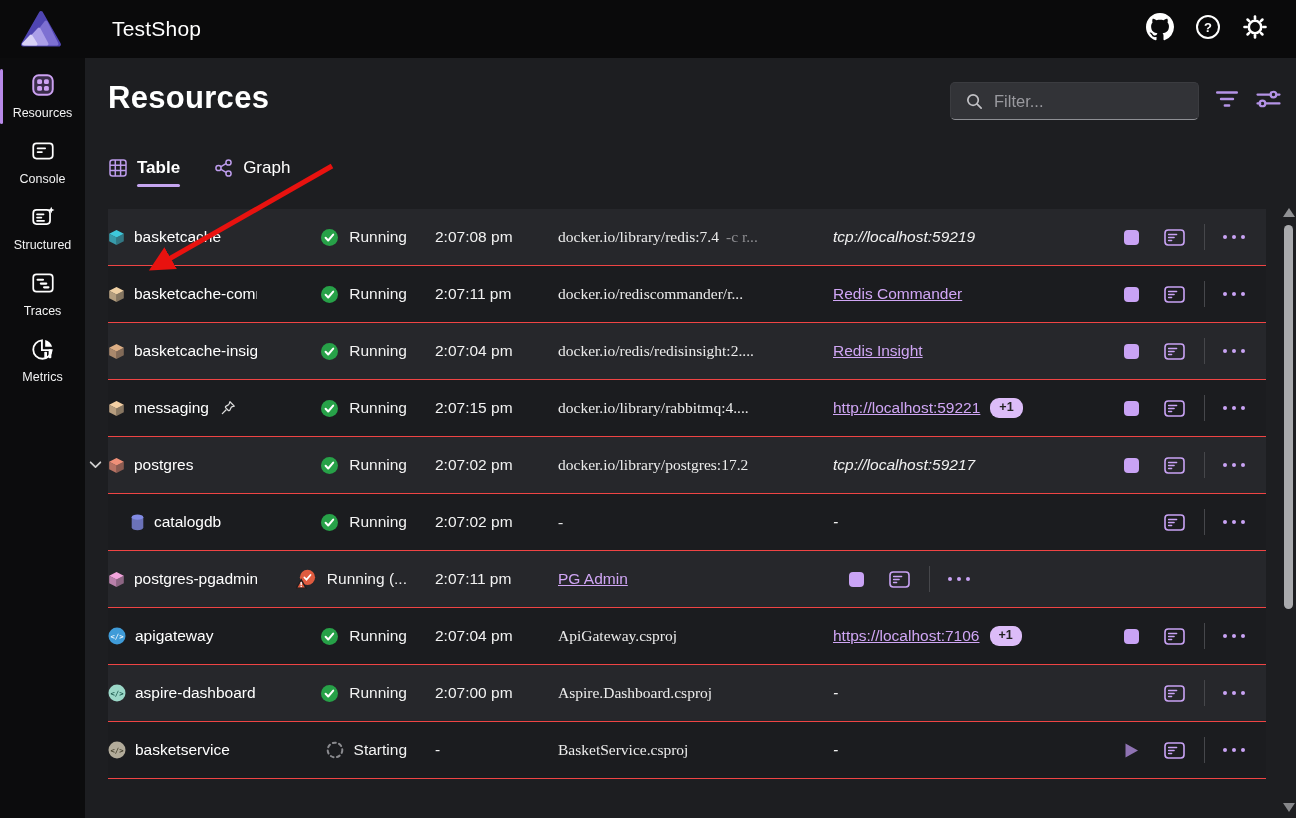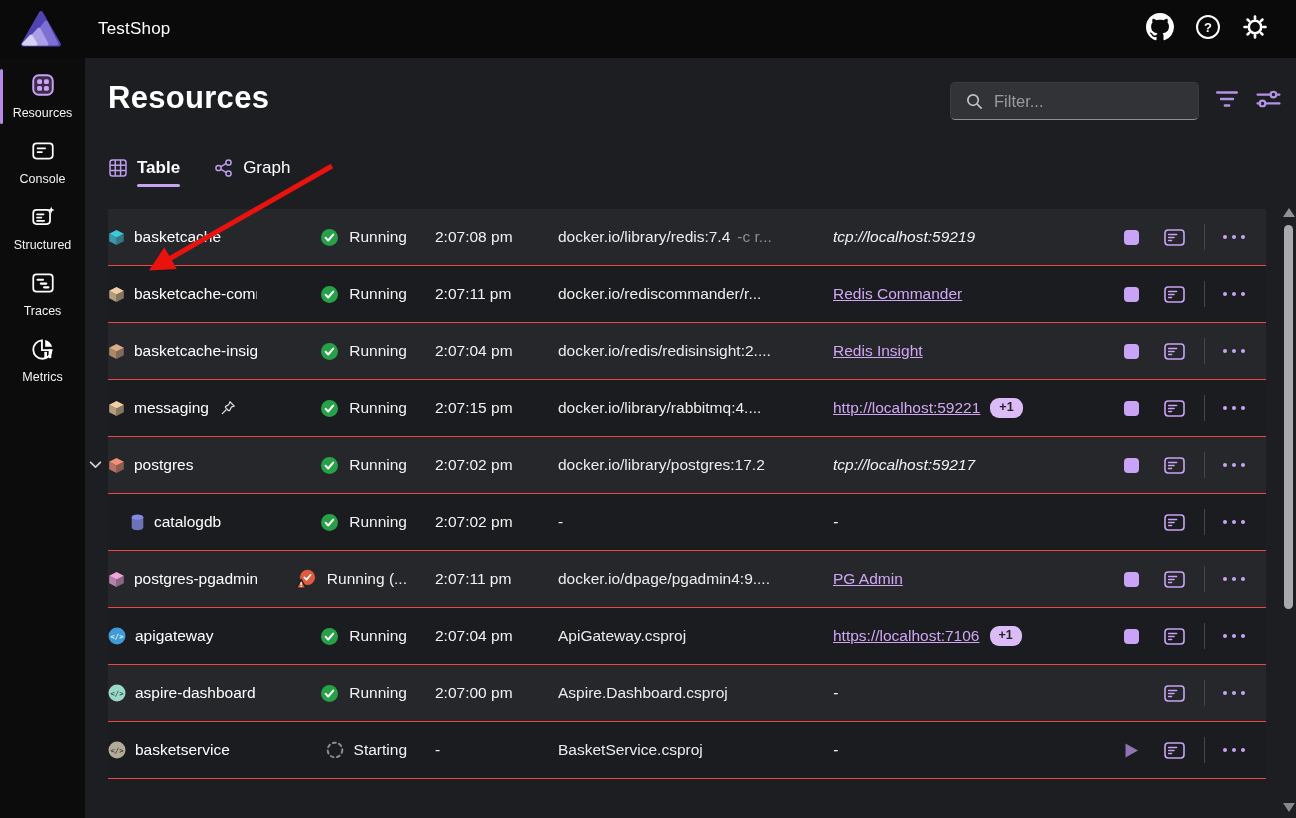--- a/index.html
+++ b/index.html
@@ -4,21 +4,21 @@
 <style>
   * { margin:0; padding:0; box-sizing:border-box; }
   html,body { width:1296px; height:818px; }
   body {
     position:relative; background:#000; overflow:hidden;
     font-family:"Liberation Sans", sans-serif; color:#fff;
   }
   
   .topbar { position:absolute; top:0; left:0; right:0; height:58px; background:#0a0a0b; display:flex; align-items:center; z-index:5; }
   .logo { margin-left:20px; display:flex; }
-  .app-title { margin-left:36px; font-size:17px; font-weight:400; color:#fff; letter-spacing:.2px; }
+  .app-title { margin-left:50px; font-size:21px; font-weight:400; color:#fff; letter-spacing:.2px; }
   .topbar-right { margin-left:auto; display:flex; align-items:center; gap:21px; margin-right:28px; }
   .tb-icon { display:block; cursor:pointer; }
   
   .sidebar { position:absolute; top:58px; left:0; bottom:0; width:85px; background:#0c0c0d; display:flex; flex-direction:column; padding-top:6px; z-index:4; }
   .side-item { position:relative; display:flex; flex-direction:column; align-items:center; gap:4px; padding:8px 0 10px; cursor:pointer; }
   .side-item svg { width:26px; height:26px; }
   .side-label { font-size:12.5px; color:#f2f2f2; }
   .side-item.active::before { content:""; position:absolute; left:0; top:5px; bottom:6px; width:3px; border-radius:2px; background:#B88AE8; }
   
   .main { position:absolute; left:85px; top:58px; right:0; bottom:0; background:#1D1E21; padding:22px 0 0 23px; overflow:hidden; }
@@ -51,21 +51,21 @@
   .cell { padding-left:28px; display:flex; align-items:center; font-size:15.5px; height:100%; }
   .cell.c0 { padding-left:0; overflow:hidden; white-space:nowrap; gap:9px; }
   .name-cell.indent { padding-left:22px; }
   .rname { font-size:15.5px; color:#fff; white-space:nowrap; }
   .res-icon { flex:0 0 auto; display:flex; }
   .pin { flex:0 0 auto; display:flex; margin-left:2px; cursor:pointer; }
   .chevron { position:absolute; left:-19px; top:50%; transform:translateY(-50%); cursor:pointer; display:flex; }
   .state-cell { gap:10px;justify-content:flex-end; }
   .state-icon { display:flex; flex:0 0 auto; }
   .state-label, .time-cell { color:#f2f2f2; }
-  .src-cell { overflow:hidden; white-space:nowrap; }
+  .src-cell { overflow:hidden; white-space:nowrap;font-family:Liberation Serif, serif; }
   .src { color:#ececec; }
   .src-extra { color:#8e8e92; margin-left:7px; }
   .url-cell { gap:10px; overflow:hidden; white-space:nowrap; }
   .url-link { color:#D0A6F5; text-decoration:underline; cursor:pointer; }
   .url-text { color:#f0f0f0;font-style:italic; }
   .plus-badge { background:#DCBCF8; color:#222; font-size:12.5px; font-weight:600; border-radius:9px; padding:3px 9px; line-height:1.1; cursor:pointer; }
   .actions-cell { padding-left:43px; }
   .slot1 { width:17px; height:18px; display:flex; align-items:center; justify-content:center; margin-right:24px; }
   .act-stop { width:15px; height:15px; background:#C9A3F5; border-radius:4px; cursor:pointer; display:block; }
   .act-console { cursor:pointer; display:flex; }
@@ -525,23 +525,20 @@
                 <circle cx="11.5" cy="8.3" r="7.6" fill="#DF5B3F"></circle>
                 <path d="M8.4 8.5 l2.1 2.2 4-4.7" stroke="#fff" stroke-width="1.8" fill="none" stroke-linecap="round"></path>
                 <polygon points="5.2,10.6 10,19.2 0.4,19.2" fill="#DF5B3F" stroke="#1D1E21" stroke-width="1.3"></polygon>
                 <rect x="4.55" y="13" width="1.3" height="3.1" fill="#fff"></rect>
                 <rect x="4.55" y="16.8" width="1.3" height="1.3" fill="#fff"></rect>
               </svg>
             </span>
       <span class="state-label">Running (...</span>
     </div>
     <div class="cell c2 time-cell">2:07:11 pm</div>
-    <div class="cell c3 src-cell">
-      <span class="src">docker.io/dpage/pgadmin4:9....</span>
-    </div>
     <div class="cell c4 url-cell">
             <a class="url-link">PG Admin</a>
           </div>
     <div class="cell c5 actions-cell">
       <span class="slot1">
               <span class="act-stop"></span>
             </span>
       <span class="act-console">
               <svg width="21" height="17" viewBox="0 0 21 17">
                 <rect x="1" y="1" width="19" height="15" rx="3.2" fill="none" stroke="#C9A3F5" stroke-width="1.6"></rect>

